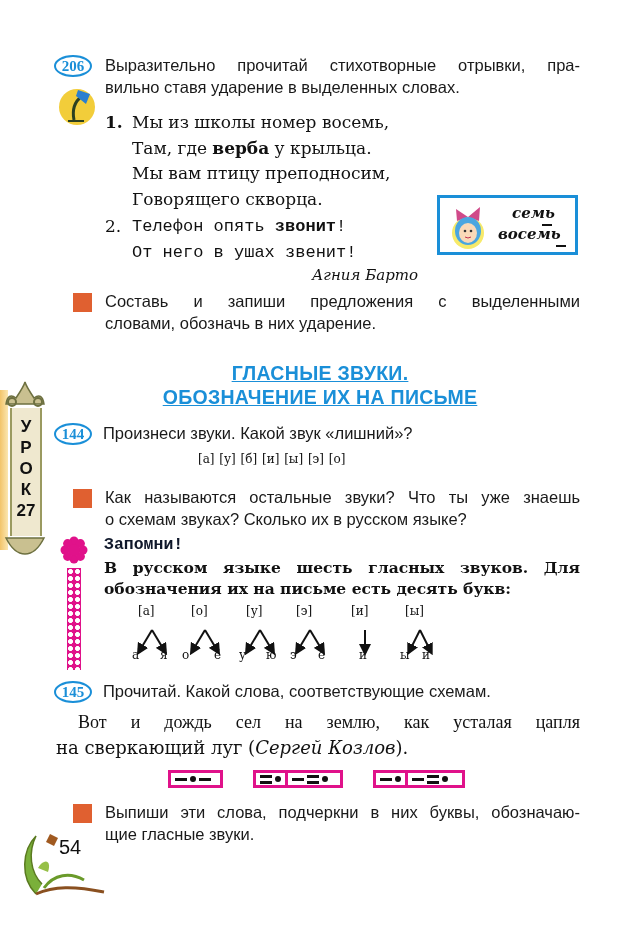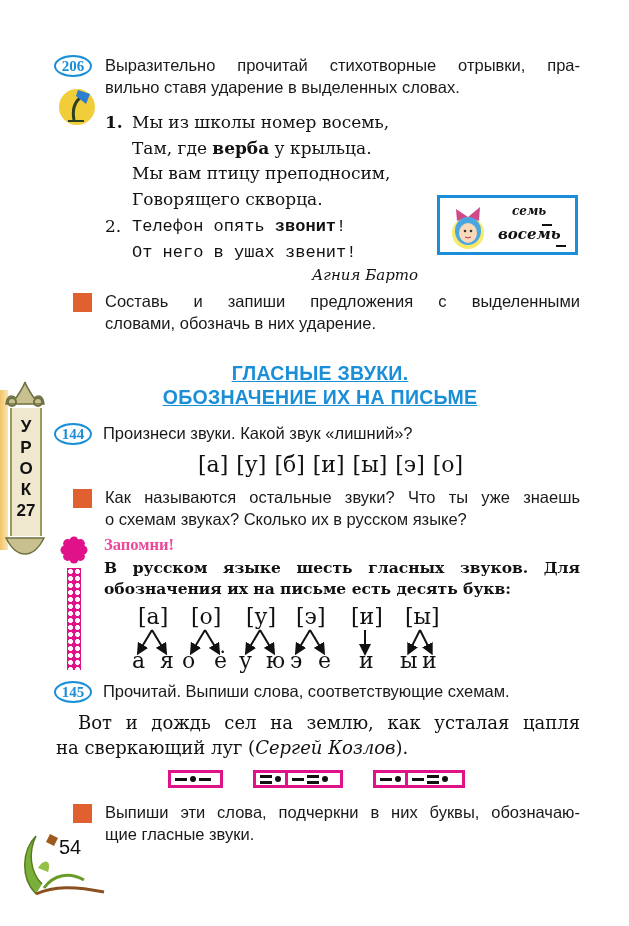--- a/index.html
+++ b/index.html
@@ -18,21 +18,21 @@
     display: flex; align-items: center; justify-content: center; background: #fff;
   }
   .osq { position: absolute; width: 19px; height: 19px; background: #e06030; }
   .justify { text-align: justify; text-align-last: left; }
   .poem { font-family: "DejaVu Serif", serif; font-size: 17px; line-height: 25.5px; color: #111; }
   .poem b { font-weight: bold; }
   .title {
     font-family: "Liberation Sans", sans-serif; font-weight: bold; color: #1a8fd8;
     font-size: 19.5px; line-height: 24px; text-align: center; letter-spacing: 0.3px;
   }
-  .sound { font-family: "DejaVu Serif", serif; font-size: 22px; }
+  .sound { font-family: "DejaVu Serif", serif; font-size: 12px; }
   .scheme {
     position: absolute; height: 18px; border: 3px solid #e0128a; box-sizing: border-box;
     display: flex; background: #fff;
   }
   .scheme .cell { display: flex; align-items: center; padding: 0 4px; gap: 3px; }
   .scheme .cell + .cell { border-left: 3px solid #e0128a; }
   .dash { width: 12px; height: 3px; background: #111; }
   .dbl { width: 12px; height: 9px; border-top: 3px solid #111; border-bottom: 3px solid #111; box-sizing: border-box; }
   .dot { width: 6px; height: 6px; border-radius: 50%; background: #111; }
 </style>
@@ -79,21 +79,21 @@
     <svg width="46" height="50" viewBox="0 0 46 50">
       <circle cx="22" cy="32" r="16" fill="#f7ea6a"></circle>
       <path d="M10 8 L22 16 L34 6 L33 20 L22 16 L11 20 Z" fill="#d04a8a"></path>
       <ellipse cx="22" cy="30" rx="13" ry="14" fill="#4aa6e0"></ellipse>
       <ellipse cx="22" cy="32" rx="9" ry="10" fill="#f9d9b8"></ellipse>
       <circle cx="19" cy="30" r="1.3" fill="#333"></circle>
         <circle cx="25" cy="30" r="1.3" fill="#333"></circle>
       <path d="M19 36 Q22 38 25 36" stroke="#c03050" fill="none"></path>
     </svg>
   </div>
-  <div class="abs serif" style="left:72px;top:6px;font-style:italic;font-weight:bold;font-size:12px;">семь</div>
+  <div class="abs serif" style="left:72px;top:6px;font-style:italic;font-weight:bold;font-size:15px;">семь</div>
   <div class="abs" style="left:102px;top:26px;width:10px;height:2px;background:#111;"></div>
   <div class="abs serif" style="left:58px;top:27px;font-style:italic;font-weight:bold;font-size:15px;">восемь</div>
   <div class="abs" style="left:116px;top:47px;width:10px;height:2px;background:#111;"></div>
 </div>
 
 <div class="osq" style="left:73px;top:293px;"></div>
 <div class="abs sans" style="left:105px;top:290px;width:475px;">
   <div style="text-align:justify;text-align-last:justify;">Составь и запиши предложения с выделенными</div>
   <div>словами, обозначь в них ударение.</div>
 </div>
@@ -150,21 +150,21 @@
         <circle cx="7.6" cy="20.4" r="4.5"></circle>
       <circle cx="14" cy="14" r="6"></circle>
     </g>
   </svg>
 </div>
 <div class="abs" style="left:67px;top:568px;width:14px;height:102px;
   background:
     radial-gradient(circle at 50% 50%, #fff 0 2.2px, transparent 2.5px) 0 0/7px 7px,
     #e0128a;"></div>
 
-<div class="abs" style="left:104px;top:535px;font-family:Liberation Serif, serif;font-weight:bold;font-size:16.5px;color:#ec4899;">Запомни!</div>
+<div class="abs" style="left:104px;top:535px;font-family:Liberation Mono, monospace;font-weight:bold;font-size:16.5px;color:#0f172a;">Запомни!</div>
 <div class="abs serif" style="left:104px;top:557px;width:476px;font-weight:bold;font-size:15.5px;line-height:21px;">
   <div style="text-align:justify;text-align-last:justify;">В русском языке шесть гласных звуков. Для</div>
   <div>обозначения их на письме есть десять букв:</div>
 </div>
 
 <div class="abs" style="left:120px;top:604px;width:320px;height:66px;">
   <svg class="abs" style="left:0;top:0;" width="320" height="66" viewBox="0 0 320 66">
     <defs>
       <marker id="ah" markerWidth="6" markerHeight="6" refX="3" refY="3" orient="auto">
         <path d="M0 0 L6 3 L0 6 Z" fill="#111"></path>
@@ -198,24 +198,24 @@
   <div class="abs sound" style="left:119px;top:44px;">у</div>
   <div class="abs sound" style="left:146px;top:44px;">ю</div>
   <div class="abs sound" style="left:170px;top:44px;">э</div>
   <div class="abs sound" style="left:198px;top:44px;">е</div>
   <div class="abs sound" style="left:239px;top:44px;">и</div>
   <div class="abs sound" style="left:280px;top:44px;">ы</div>
   <div class="abs sound" style="left:302px;top:44px;">и</div>
 </div>
 
 <div class="badge" style="left:54px;top:681px;">145</div>
-<div class="abs sans" style="left:103px;top:680px;">Прочитай. Выпиши слова, соответствующие схемам.</div>
+<div class="abs sans" style="left:103px;top:680px;">Прочитай. Какой слова, соответствующие схемам.</div>
 
 <div class="abs serif" style="left:56px;top:710px;width:524px;font-size:18px;line-height:25px;">
-  <div style="text-indent:22px;text-align:justify;text-align-last:justify;">Вот и дождь сел на землю, как усталая цапля</div>
+  <div style="text-indent:22px;text-align:justify;text-align-last:justify;font-family:Liberation Serif, serif;">Вот и дождь сел на землю, как усталая цапля</div>
   <div><span>на сверкающий луг (</span><i>Сергей Козлов</i><span>).</span></div>
 </div>
 
 <div class="scheme" style="left:168px;top:770px;width:55px;">
   <div class="cell">
       <span class="dash"></span>
       <span class="dot"></span>
       <span class="dash"></span>
     </div>
 </div>

